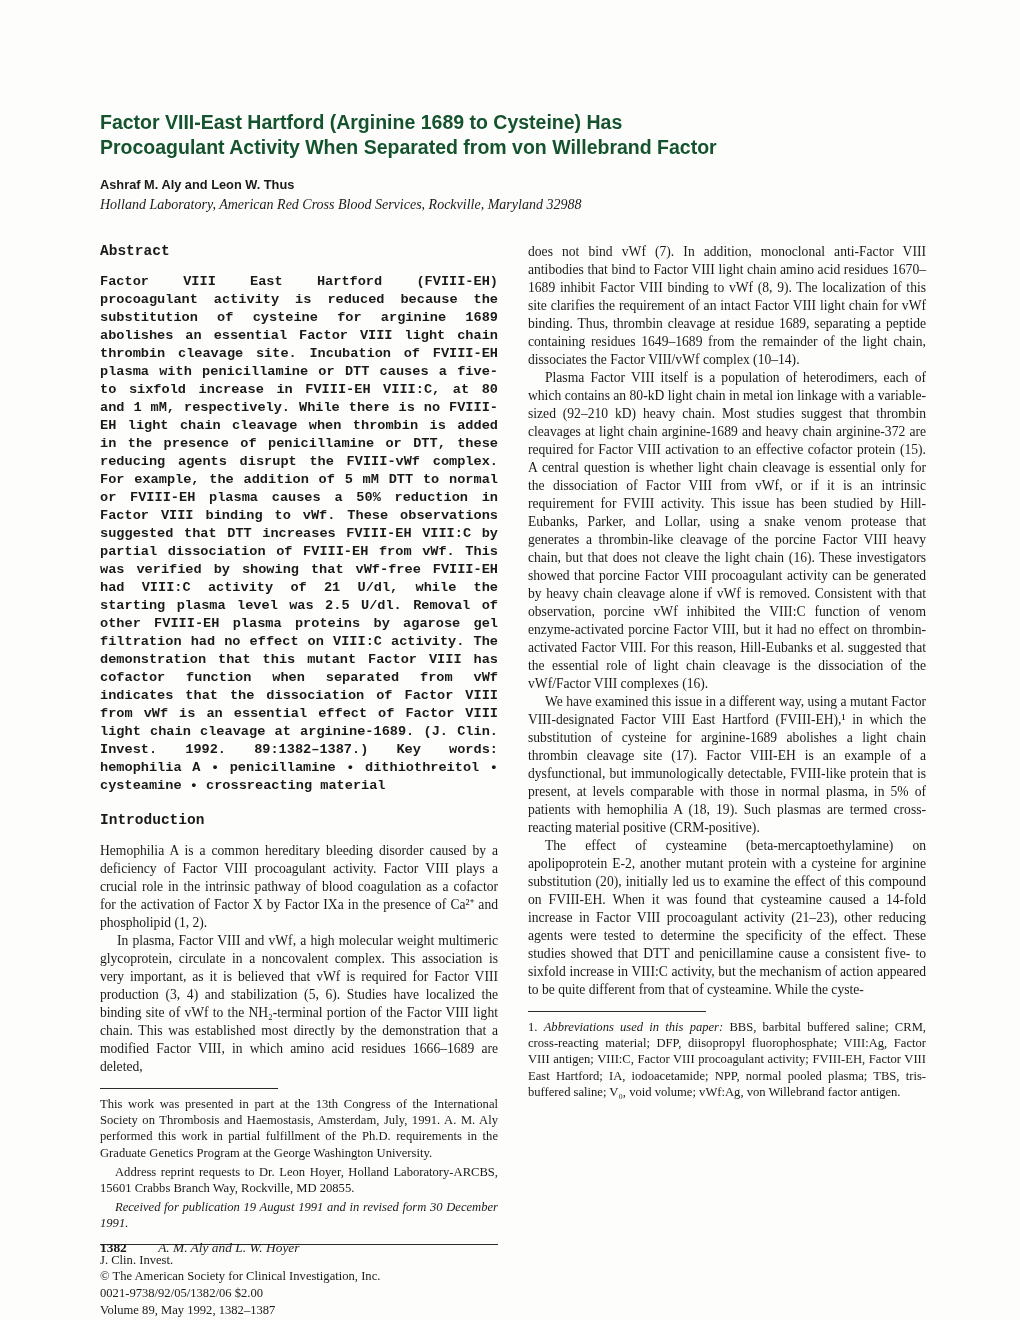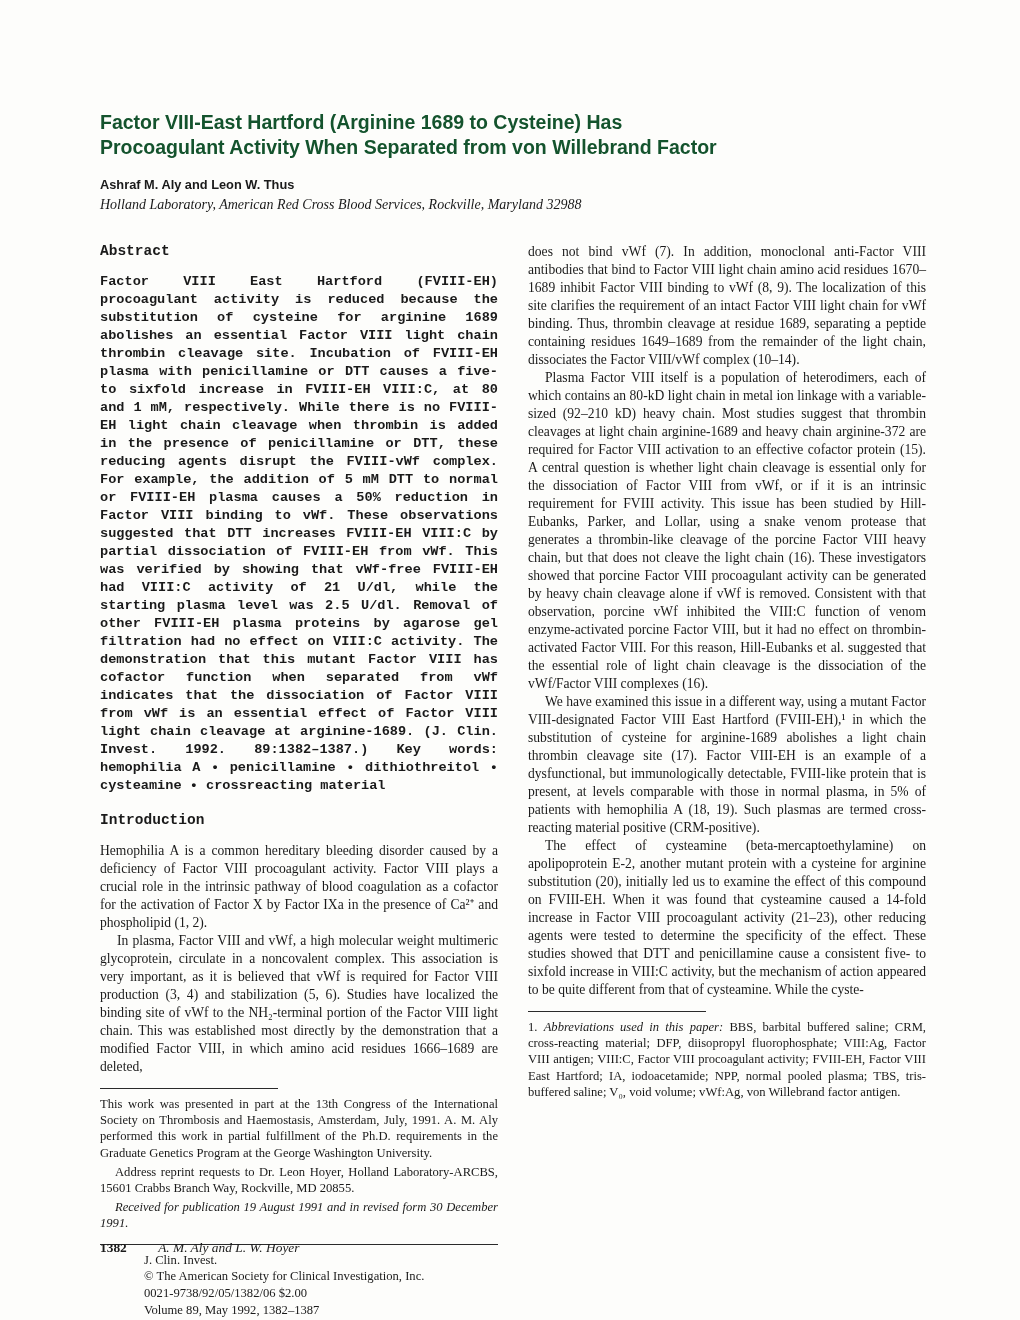--- a/index.html
+++ b/index.html
@@ -78,21 +78,21 @@
 
   .footnote {
     margin: 0 0 3px 0;
     font-size: 12.6px;
     line-height: 16.2px;
     text-align: justify;
   }
   .footnote.indent { text-indent: 15px; }
   .italic { font-style: italic; }
 
-  .journal-block { margin-top: 4px; margin-left: 44px; }
+  .journal-block { margin-top: 4px; }
   .journal-line {
     margin: 0;
     font-size: 12.6px;
     line-height: 16.8px;
   }
 
   .page-footer {
     position: absolute;
     left: 100px;
     top: 1240px;

